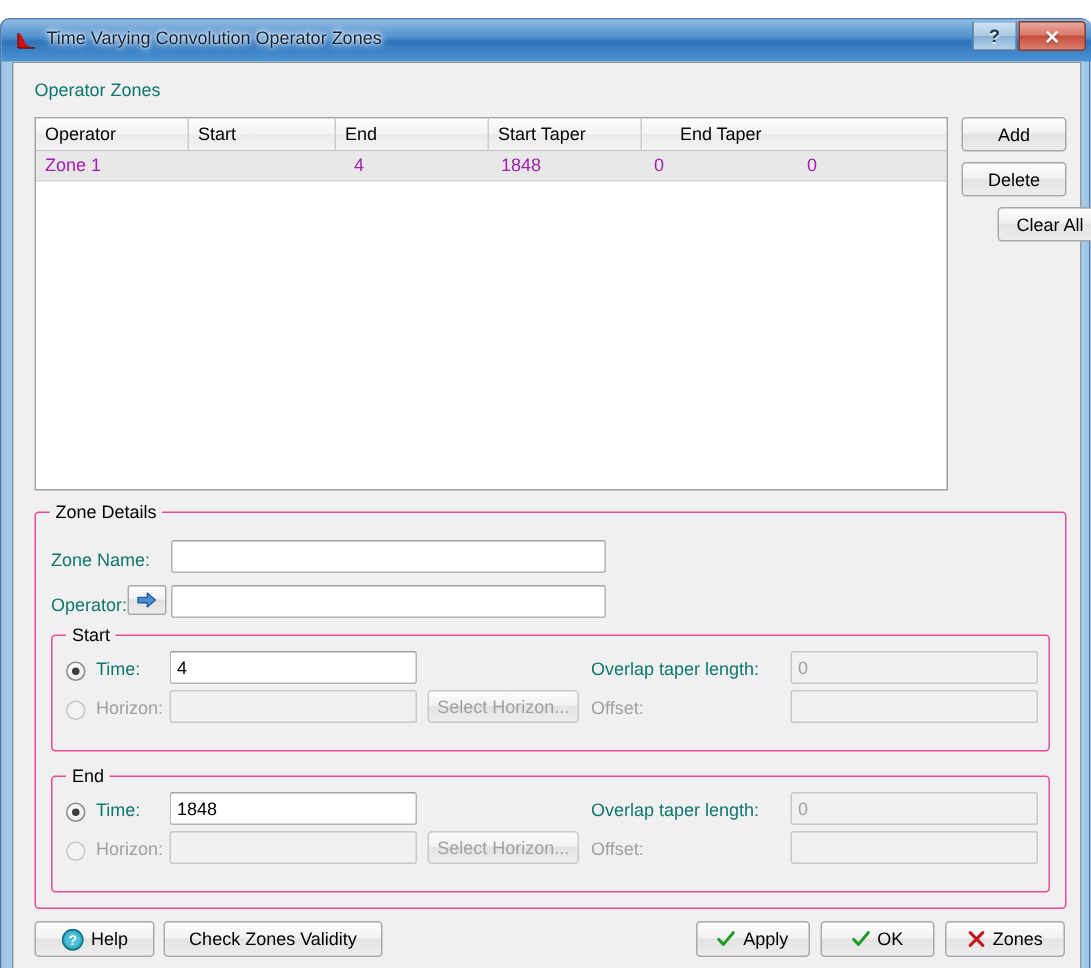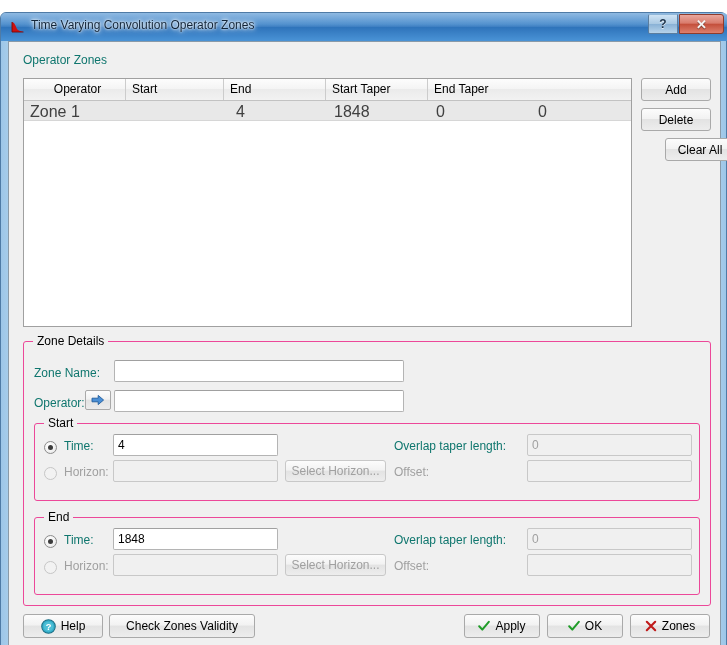--- a/index.html
+++ b/index.html
@@ -179,36 +179,36 @@
     border-bottom: 1px solid #c2c2c2;
   }
   #thead .th {
     border-right: 1px solid #ccc;
     padding: 3px 0 0 6px;
     font-size: 12px;
     color: #000;
     overflow: hidden;
     white-space: nowrap;
   }
-  #thead .th:last-child { border-right: none; }
+  #thead .th:last-child { border-right: none; text-align: center; }
   .trow {
     display: flex;
     height: 20px;
     background: #e8e8e8;
     border-bottom: 1px solid #d6d6d6;
   }
   .trow .td {
     padding: 2px 0 0 6px;
-    font-size: 16px;
-    color: #404040;
+    font-size: 12px;
+    color: #a21caf;
     overflow: hidden;
     white-space: nowrap;
   }
   .c0 { width: 104px; }
-  .c1 { width: 102px; text-align: center; }
+  .c1 { width: 102px; }
   .c2 { width: 98px; }
   .c3 { width: 102px; }
   .c4 { width: 102px; }
   .c5 { width: 99px; }
 
   
   #op-arrow-btn {
     position: absolute;
     left: 90px; top: 377px;
     width: 26px; height: 20px;

